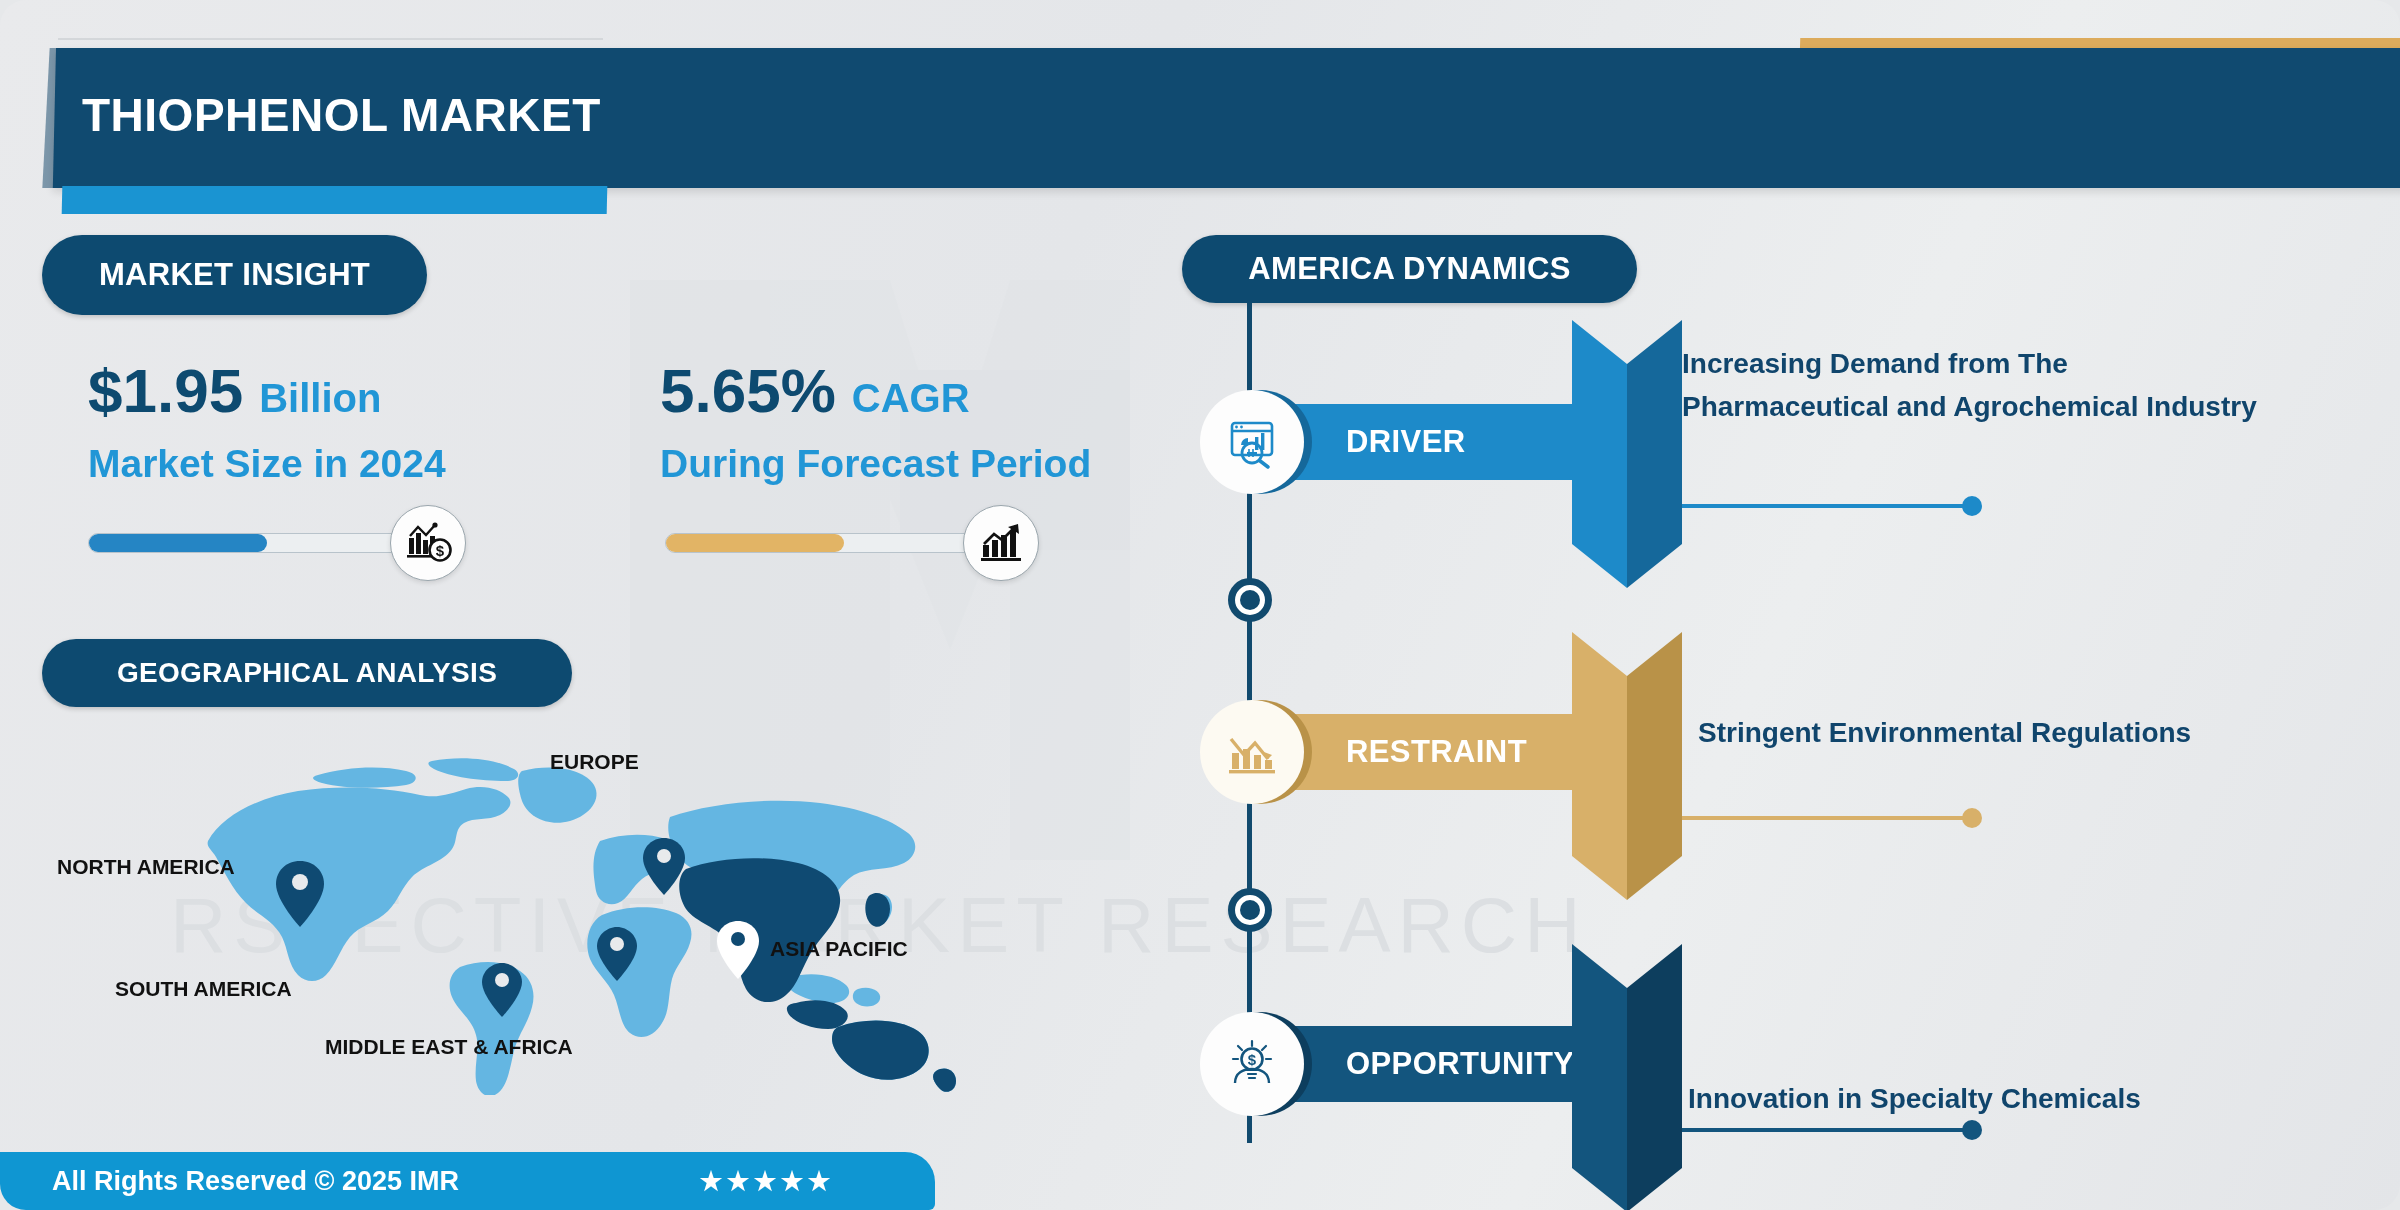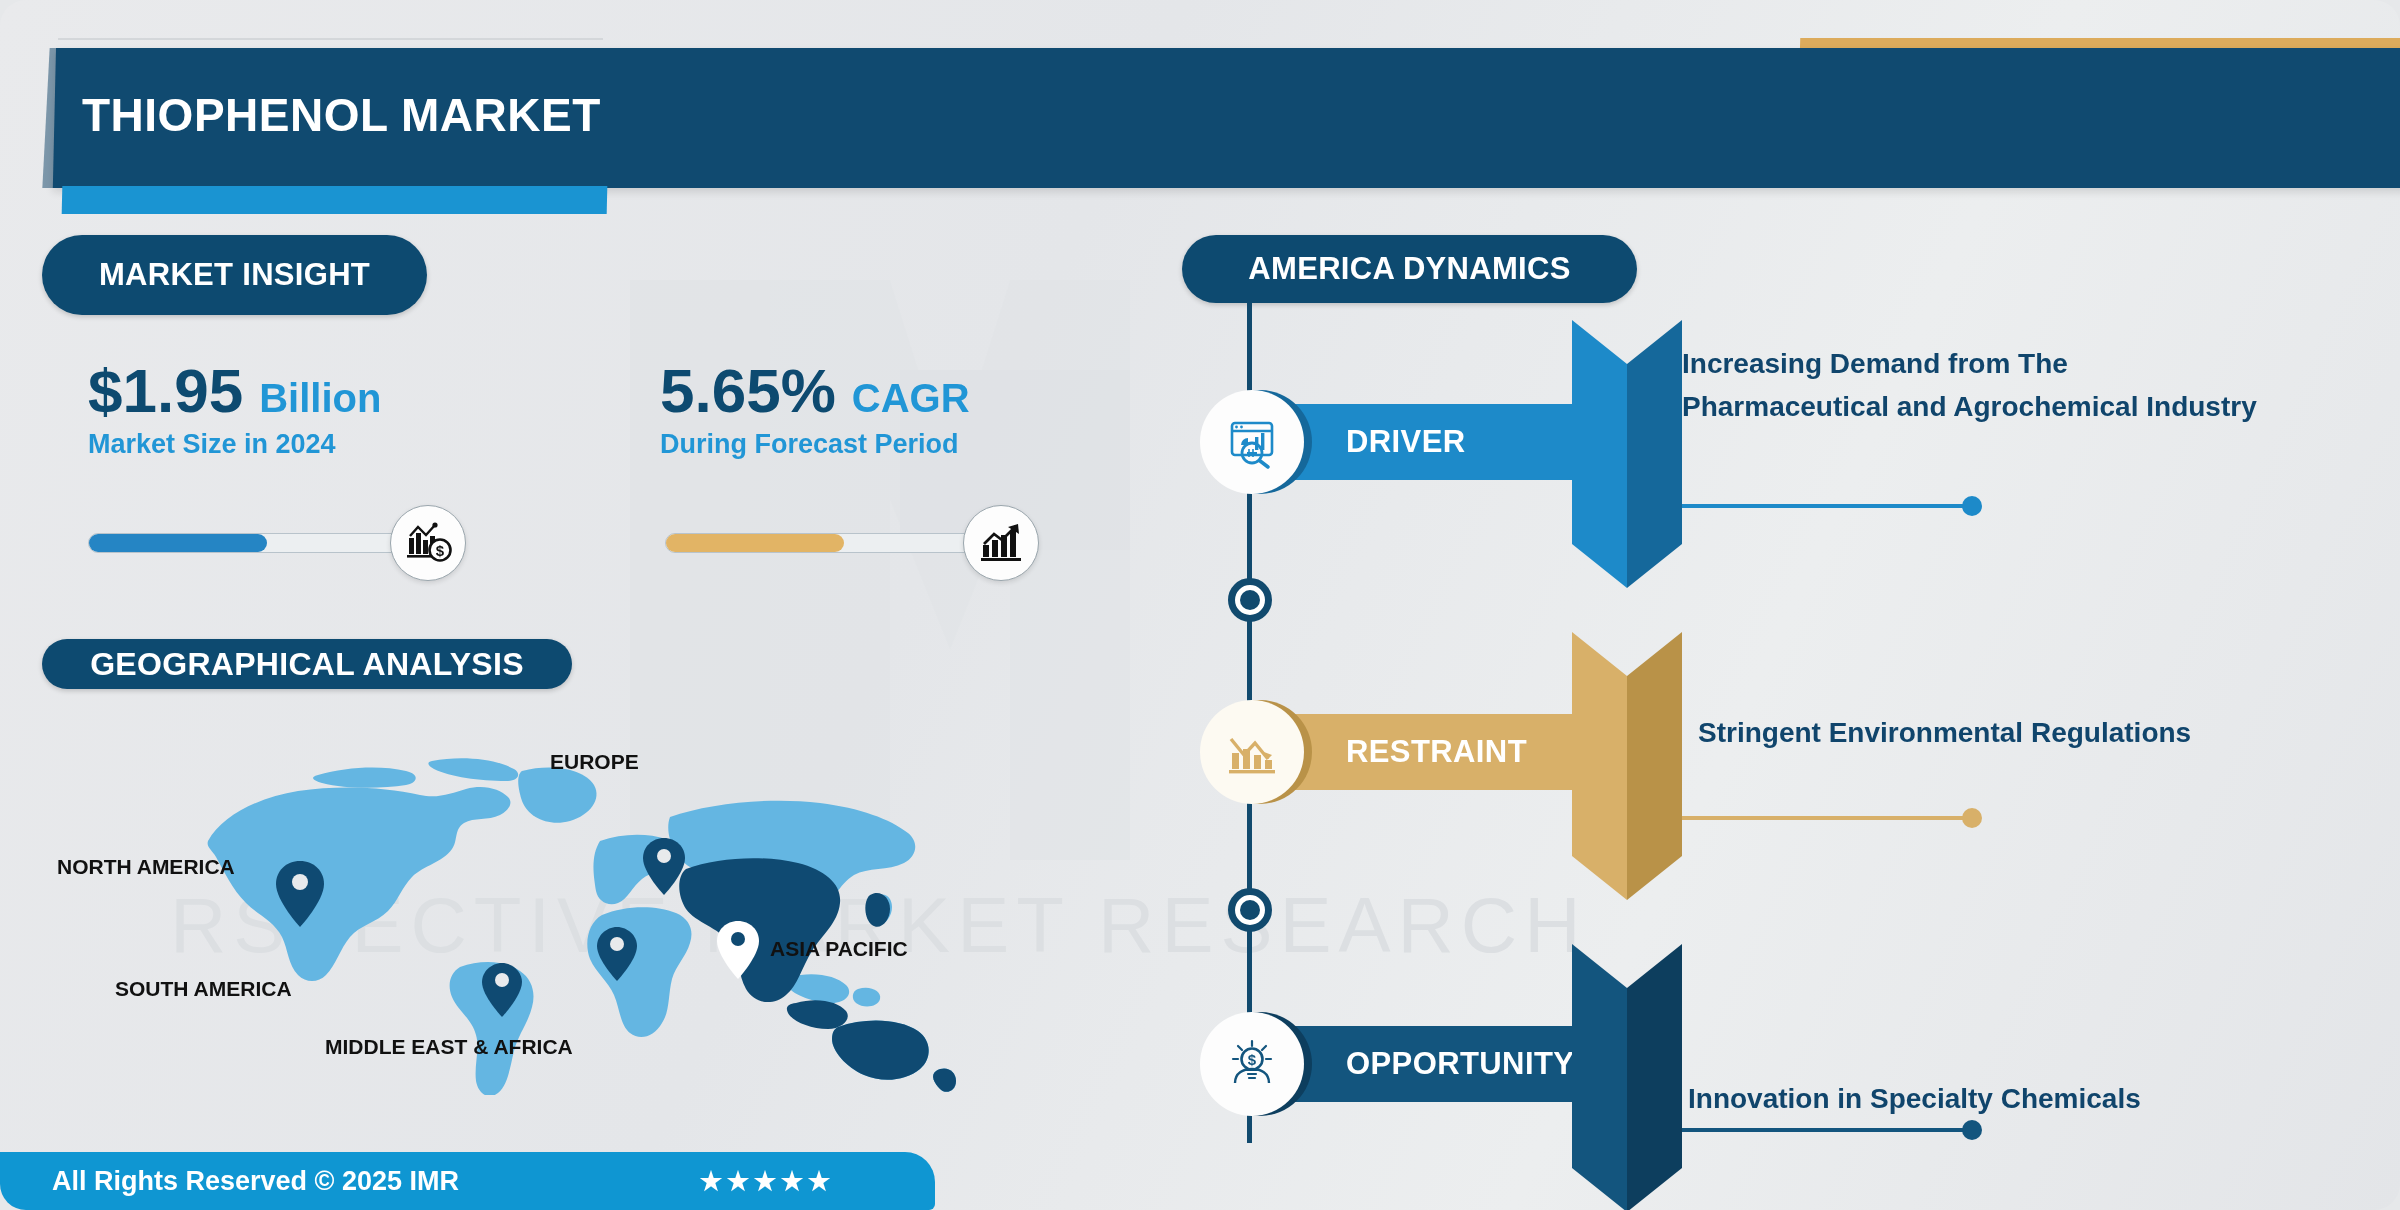--- a/index.html
+++ b/index.html
@@ -76,31 +76,31 @@
     position:absolute;
     background:#0d4a70;
     color:#fff;
     border-radius:999px;
     display:flex; align-items:center; justify-content:center;
     font-weight:bold;
     letter-spacing:.3px;
     box-shadow:0 2px 5px rgba(0,0,0,.18);
   }
   #pill-insight { left:42px;  top:235px; width:385px; height:80px; font-size:31px; }
-  #pill-geo     { left:42px;  top:639px; width:530px; height:50px; font-size:32px; }
+  #pill-geo     { left:42px;  top:639px; width:530px; height:68px; font-size:28px; }
   #pill-dyn     { left:1182px;top:235px; width:455px; height:68px; font-size:31px; }
 
   
   .kpi { position:absolute; }
   #kpi-1 { left:88px;  top:360px; }
   #kpi-2 { left:660px; top:360px; }
 
   .kpi-val{ font-size:62px; font-weight:bold; color:#0d4a70; line-height:1; white-space:nowrap;}
   .kpi-val .unit{ font-size:40px; font-weight:bold; color:#2196d6; margin-left:16px;}
-  .kpi-sub{ margin-top:7px; font-size:27px; font-weight:bold; color:#2196d6; white-space:nowrap;}
+  .kpi-sub{ margin-top:20px; font-size:39px; font-weight:bold; color:#2196d6; white-space:nowrap;}
 
   .track{
     position:absolute; height:20px; border-radius:999px;
     background:#eceff1; border:1px solid #b8c3cb;
   }
   .fill{
     position:absolute; left:0; top:0; height:100%;
     border-radius:999px;
   }
   #track-1 { left:88px; top:533px; width:345px; }

